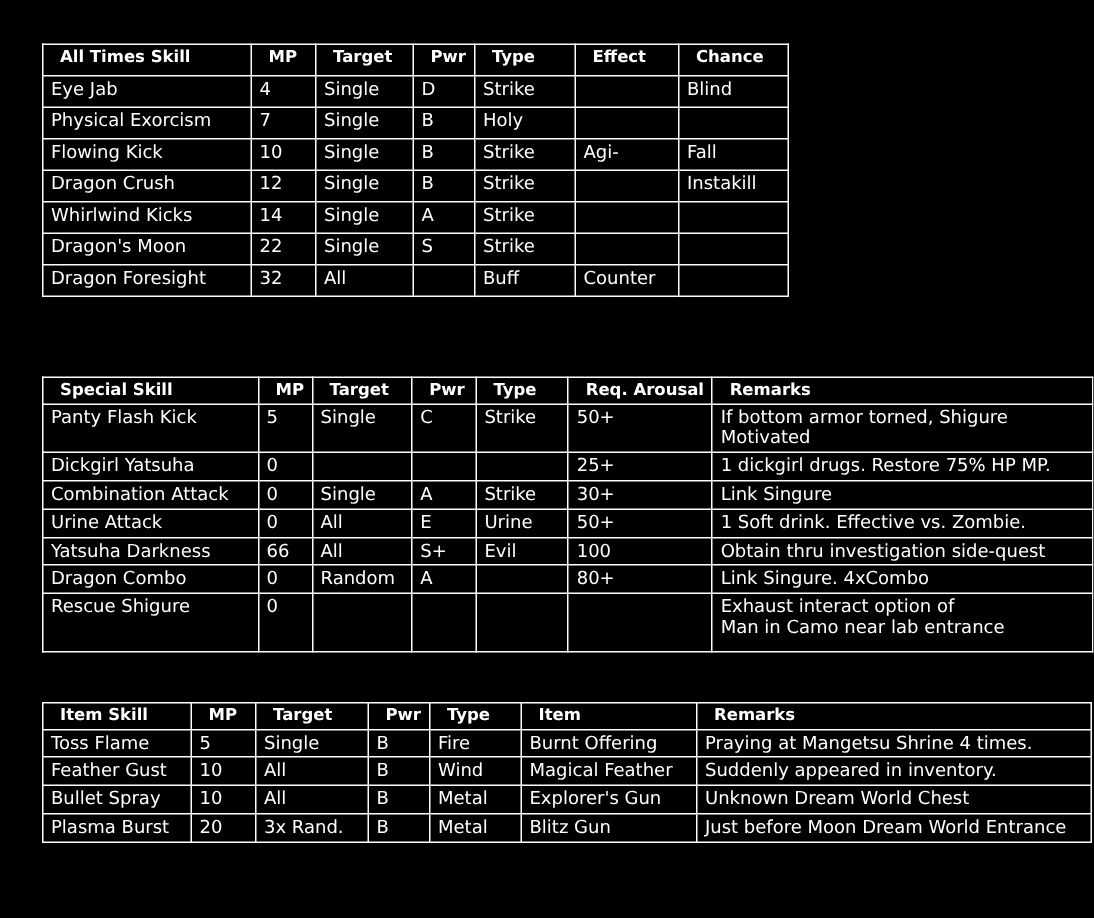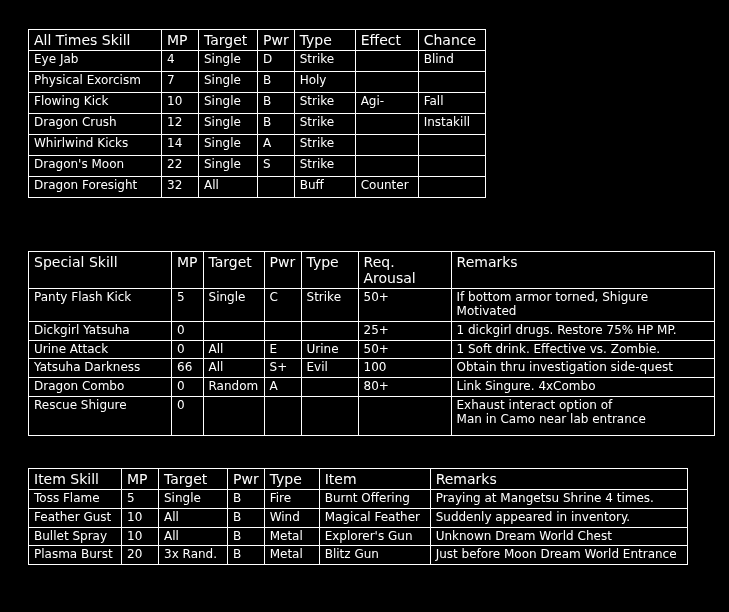--- a/index.html
+++ b/index.html
@@ -28,22 +28,23 @@
   }
   th, td {
     border: 1px solid #ffffff;
     padding: 2px 5px;
     text-align: left;
     vertical-align: top;
     white-space: pre-line;
     line-height: 1.15;
   }
   th {
-    font-size: 14px;
-    font-weight: normal;
+    font-size: 11px;
+    font-weight: bold;
+    padding-left: 11px;
   }
   td {
     font-size: 12px;
     font-weight: normal;
   }
   .tbl-wrap {
     position: absolute;
   }
   
   #table-all-times-skill-wrap { left: 28px; top: 29px; }
@@ -190,20 +191,29 @@
         <tr>
           <td class="c0">Dickgirl Yatsuha</td>
           <td class="c1">0</td>
           <td class="c2"></td>
           <td class="c3"></td>
           <td class="c4"></td>
           <td class="c5">25+</td>
           <td class="c6">1 dickgirl drugs. Restore 75% HP MP.</td>
         </tr>
         <tr>
+          <td class="c0">Combination Attack</td>
+          <td class="c1">0</td>
+          <td class="c2">Single</td>
+          <td class="c3">A</td>
+          <td class="c4">Strike</td>
+          <td class="c5">30+</td>
+          <td class="c6">Link Singure</td>
+        </tr>
+        <tr>
           <td class="c0">Urine Attack</td>
           <td class="c1">0</td>
           <td class="c2">All</td>
           <td class="c3">E</td>
           <td class="c4">Urine</td>
           <td class="c5">50+</td>
           <td class="c6">1 Soft drink. Effective vs. Zombie.</td>
         </tr>
         <tr>
           <td class="c0">Yatsuha Darkness</td>

